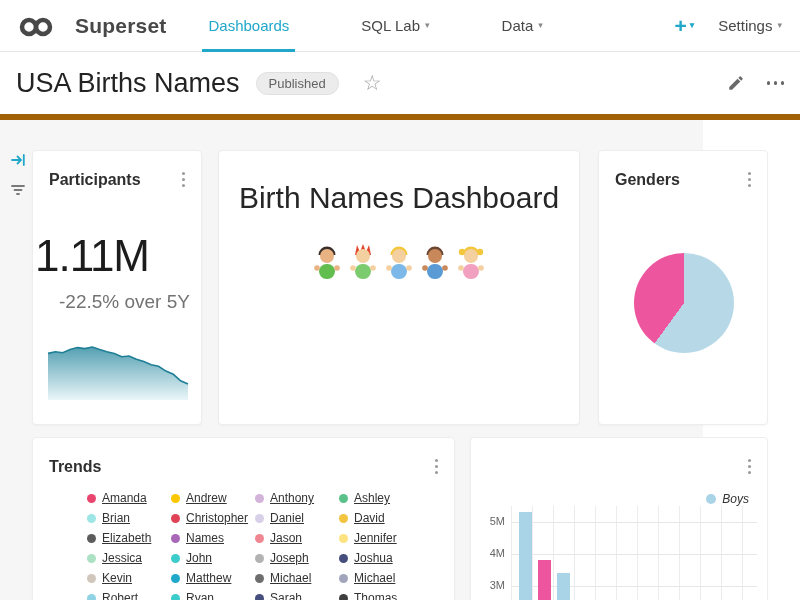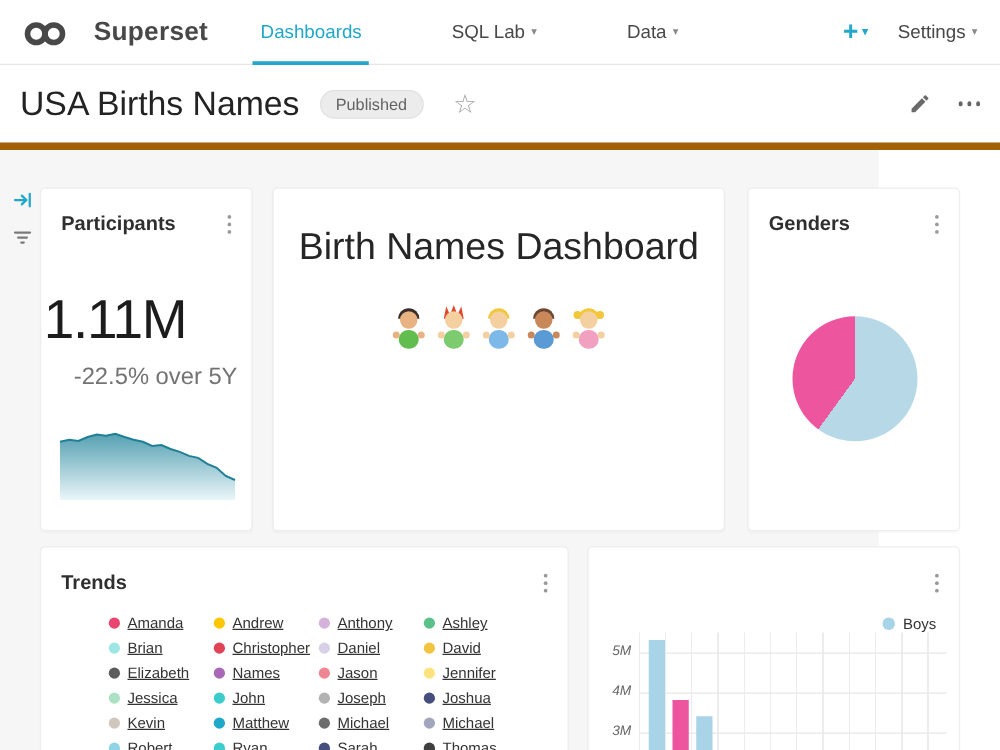--- a/index.html
+++ b/index.html
@@ -63,24 +63,24 @@
   .kids { display: block; margin: 28px auto 0 auto; }
 
   .pie { position: absolute; left: 35px; top: 102px; width: 100px; height: 100px; border-radius: 50%; cursor: pointer; }
 
   .trends-legend { position: absolute; left: 54px; top: 50px; display: grid;
                    grid-template-columns: repeat(4, 84px); grid-auto-rows: 20px; align-items: center; }
   .tl-item { display: flex; align-items: center; gap: 6px; cursor: pointer; }
   .tl-item .dot { width: 9px; height: 9px; border-radius: 50%; flex: 0 0 auto; }
   .tl-name { font-size: 12px; color: #333; white-space: nowrap; text-decoration: underline; }
 
-  .gbs-legend { position: absolute; top: 54px; right: 18px; display: flex; align-items: center; gap: 6px; cursor: pointer; }
+  .gbs-legend { position: absolute; top: 54px; right: 18px; display: flex; align-items: center; gap: 6px; cursor: pointer; font-style: italic; }
   .gbs-legend .dot { width: 10px; height: 10px; border-radius: 50%; }
   .gbs-legend .lbl { font-size: 12px; color: #333; }
-  .ytick { position: absolute; left: 8px; width: 26px; text-align: right; font-size: 11px; color: #666; font-style: italic; }
+  .ytick { position: absolute; left: 8px; width: 26px; text-align: right; font-size: 11px; color: #666; }
   .plot { position: absolute; left: 40px; top: 68px; right: 10px; height: 200px;
           background-image: repeating-linear-gradient(to right, #ececec 0, #ececec 1px, transparent 1px, transparent 21px); }
   .gridline { position: absolute; left: 0; right: 0; height: 1px; background: #e7e7e7; }
   .bar { position: absolute; width: 13px; cursor: pointer; }
 </style>
 </head>
 <body>
 
 <div id="app">
 

